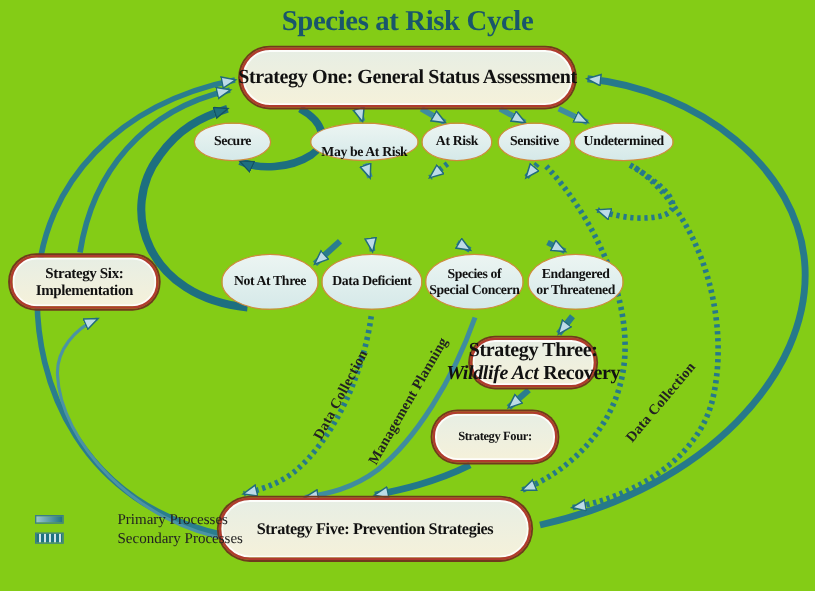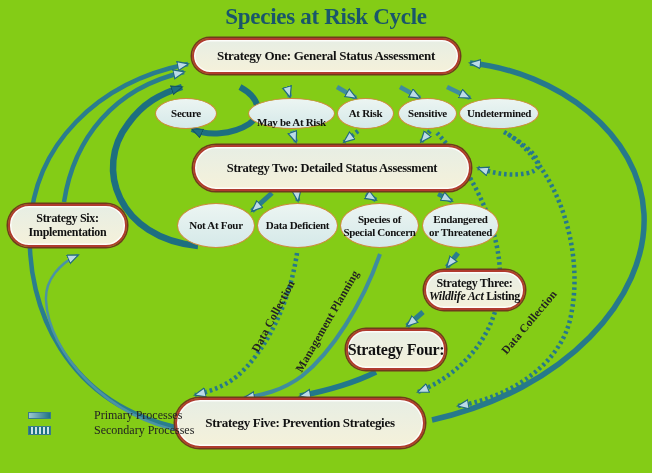--- a/index.html
+++ b/index.html
@@ -81,34 +81,31 @@
     <path d="M 458,253 L 447,267" fill="none" stroke="#2a7d8e" stroke-width="5" marker-end="url(#mLight)"></path>
     <path d="M 423,312 L 407,326" fill="none" stroke="#2a7d8e" stroke-width="5" marker-end="url(#mLight)"></path>
     <path d="M 376,372 C 348,386 320,392 300,396" fill="none" stroke="#22788a" stroke-width="5.5" marker-end="url(#mLight)"></path>
     <path d="M 380,254 C 362,305 332,352 302,376 C 282,391 262,395 244,398" fill="none" stroke="#3f8c9e" stroke-width="4" marker-end="url(#mLight)"></path>
 
     <path d="M 297,253 C 290,302 266,352 236,377 C 222,388 207,392 195,395" fill="none" stroke="#26798b" stroke-width="4.5" stroke-dasharray="2.6 3" marker-end="url(#mLight)"></path>
     <path d="M 508,134 C 558,168 586,252 570,320 C 558,368 506,398 458,406" fill="none" stroke="#26798b" stroke-width="4.5" stroke-dasharray="2.6 3" marker-end="url(#mLight)"></path>
     <path d="M 437,133 C 470,168 502,228 500,282 C 498,336 460,375 418,392" fill="none" stroke="#26798b" stroke-width="4.5" stroke-dasharray="2.6 3" marker-end="url(#mLight)"></path>
   </svg>
 
-  <div class="sbox" style="left:192px;top:38px;width:268px;height:36px;font-size:13px;justify-content:center;">
+  <div class="sbox" style="left:192px;top:38px;width:268px;height:48px;font-size:16px;justify-content:center;">
     <div class="ln"><span>Strategy One:</span>&nbsp;<span>General Status Assessment</span></div>
   </div>
 
-  <div class="sbox" style="left:193px;top:145px;width:278px;height:46px;font-size:12.5px;">
-    <div class="ln"><span>Strategy Two:</span>&nbsp;<span>Detailed Status Assessment</span></div>
+
+  <div class="sbox" style="left:376px;top:270px;width:101px;height:40px;font-size:16px;border-radius:20px;">
+    <div class="ln">Strategy Three:</div>
+    <div class="ln"><span class="it">Wildlife Act</span>&nbsp;<span>Recovery</span></div>
   </div>
 
-  <div class="sbox" style="left:376px;top:270px;width:101px;height:40px;font-size:12px;border-radius:20px;margin-left:48px;">
-    <div class="ln">Strategy Three:</div>
-    <div class="ln"><span class="it">Wildlife Act</span>&nbsp;<span>Listing</span></div>
-  </div>
-
-  <div class="sbox" style="left:346px;top:329px;width:100px;height:41px;font-size:16px;border-radius:20px;">
+  <div class="sbox" style="left:346px;top:329px;width:100px;height:41px;font-size:10px;border-radius:20px;">
     <div class="ln">Strategy Four:</div>
   </div>
 
   <div class="sbox" style="left:175px;top:398px;width:250px;height:50px;font-size:13px;border-radius:25px;">
     <div class="ln"><span>Strategy Five:</span>&nbsp;<span>Prevention Strategies</span></div>
   </div>
 
   <div class="sbox" style="left:8px;top:204px;width:119px;height:43px;font-size:12px;border-radius:21px;">
     <div class="ln">Strategy Six:</div>
     <div class="ln">Implementation</div>
@@ -124,21 +121,21 @@
     <span>At Risk</span>
   </div>
   <div class="oval" style="left:459px;top:98px;width:80px;height:31px;">
     <span>Undetermined</span>
   </div>
   <div class="oval" style="left:398px;top:98px;width:59px;height:31px;">
     <span>Sensitive</span>
   </div>
 
   <div class="oval" style="left:177px;top:203px;width:78px;height:45px;">
-    <span>Not At Four</span>
+    <span>Not At Three</span>
   </div>
   <div class="oval" style="left:257px;top:203px;width:81px;height:45px;">
     <span>Data Deficient</span>
   </div>
   <div class="oval" style="left:340px;top:203px;width:79px;height:45px;">
     <span>Species of</span>
     <span>Special Concern</span>
   </div>
   <div class="oval" style="left:422px;top:203px;width:77px;height:45px;">
     <span>Endangered</span>

